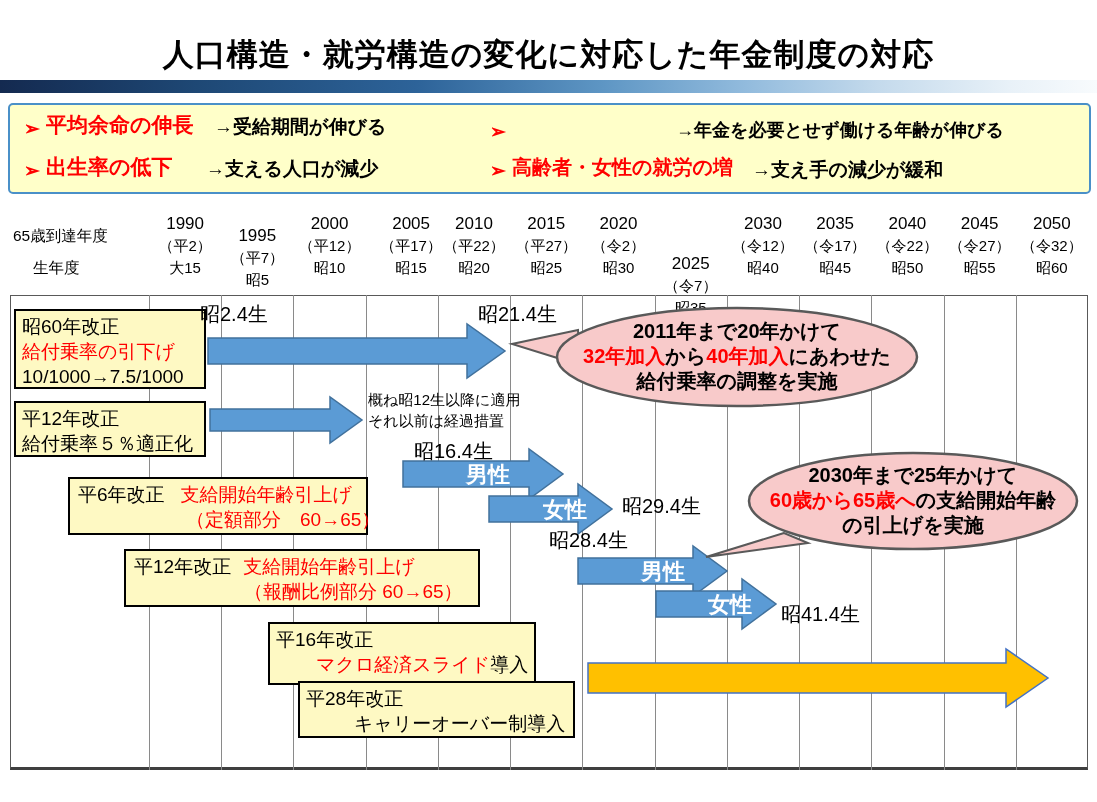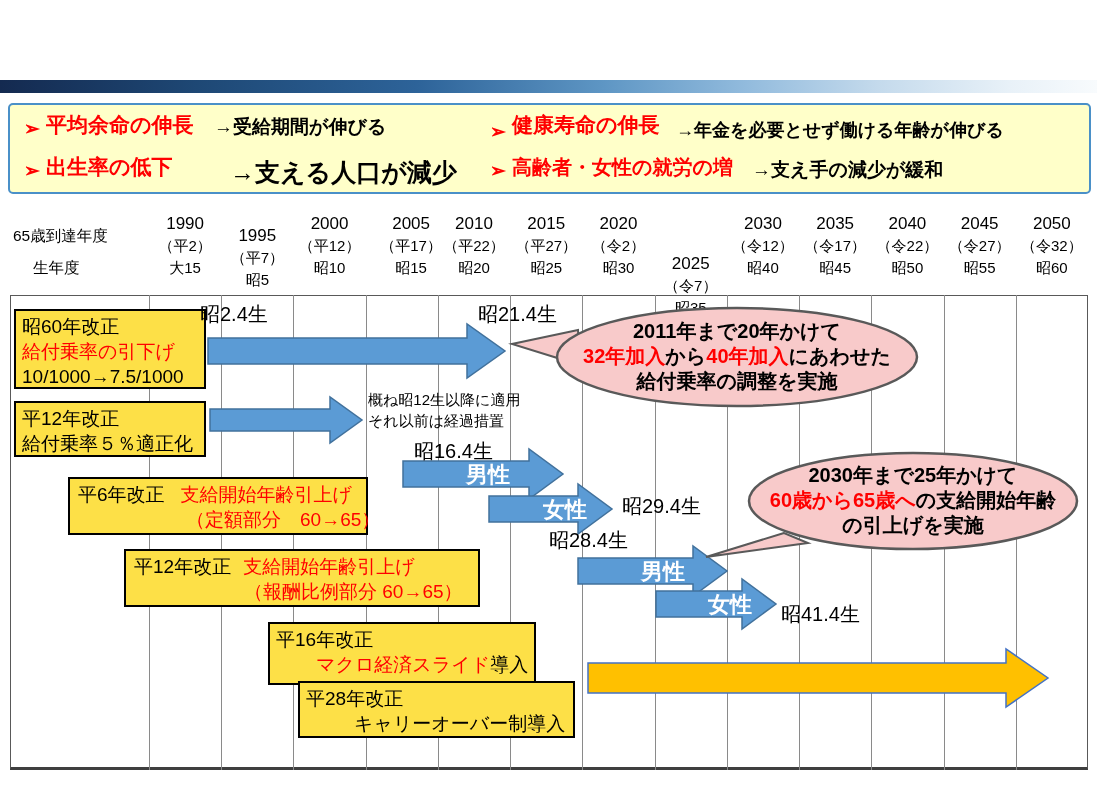--- a/index.html
+++ b/index.html
@@ -20,51 +20,51 @@
   .axis-label{font-size:15.5px;white-space:nowrap;z-index:2;}
   .tl-col{position:absolute;text-align:center;white-space:nowrap;z-index:2;}
   .tl-year{font-size:17px;line-height:22px;}
   .tl-era{font-size:15px;line-height:22px;}
   .tl-birth{font-size:15px;line-height:22px;}
   
   #timeline-grid{left:10px;top:295px;width:1078px;height:475px;border:1.5px solid #595959;
     border-bottom:3px solid #3F3F3F;box-sizing:border-box;z-index:0;background:#fff;}
   .grid-line{position:absolute;width:1px;top:295px;height:475px;background:#8A8A8A;z-index:0;}
   
-  .reform-box{position:absolute;background:#fde047;border:2.5px solid #000;box-sizing:border-box;
+  .reform-box{position:absolute;background:#fef9c3;border:2.5px solid #000;box-sizing:border-box;
     z-index:3;padding:3px 4px 0 6px;}
   .box-line{font-size:19px;line-height:25px;white-space:nowrap;}
   .c-k{color:#000;}
   .c-r{color:#FF0000;}
   
   .gen-label{position:absolute;font-size:20px;line-height:16px;white-space:nowrap;z-index:4;}
   #transition-note{font-size:15px;line-height:21px;white-space:nowrap;z-index:4;}
   
   #arrows-layer{left:0;top:0;z-index:2;}
   .arrow-gender-text{font-size:22px;font-weight:bold;fill:#fff;}
   
   .bubble-text{position:absolute;text-align:center;z-index:5;}
   .bubble-line{font-size:20px;font-weight:bold;line-height:25px;white-space:nowrap;}
 </style>
 </head>
 <body>
 
 <div id="slide">
+  <div id="page-title" class="abs">人口構造・就労構造の変化に対応した年金制度の対応</div>
   <div id="title-bar" class="abs"></div>
 
   <div id="factors-box" class="abs">
       <span class="factor-bullet" style="left: 14px; top: 14px;">➢</span>
       <span class="factor-label" style="left: 36px; top: 8px; font-size: 21px;">平均余命の伸長</span>
       <span class="factor-desc" style="left: 204px; top: 11px; font-size: 19px;">→受給期間が伸びる</span>
       <span class="factor-bullet" style="left: 480px; top: 17px;">➢</span>
-      <span class="factor-label" style="left: 502px; top: 8px; font-size: 21px;">健康寿命の伸長</span>
       <span class="factor-desc" style="left: 666px; top: 15px; font-size: 18px;">→年金を必要とせず働ける年齢が伸びる</span>
       <span class="factor-bullet" style="left: 14px; top: 56px;">➢</span>
       <span class="factor-label" style="left: 36px; top: 50px; font-size: 21px;">出生率の低下</span>
-      <span class="factor-desc" style="left: 220px; top: 53px; font-size: 25px; text-align: right;">→支える人口が減少</span>
+      <span class="factor-desc" style="left: 196px; top: 53px; font-size: 19px; text-align: right;">→支える人口が減少</span>
       <span class="factor-bullet" style="left: 480px; top: 56px;">➢</span>
       <span class="factor-label" style="left: 502px; top: 51px; font-size: 20px;">高齢者・女性の就労の増</span>
       <span class="factor-desc" style="left: 742px; top: 54px; font-size: 19px;">→支え手の減少が緩和</span>
     </div>
 
   <div class="abs axis-label" style="left:13px;top:226px;">65歳到達年度</div>
   <div class="abs axis-label" style="left:33px;top:258px;">生年度</div>
 
   <div id="timeline-header">
       <div class="tl-col" style="left: 149px; top: 213px; width: 72.2308px;">

